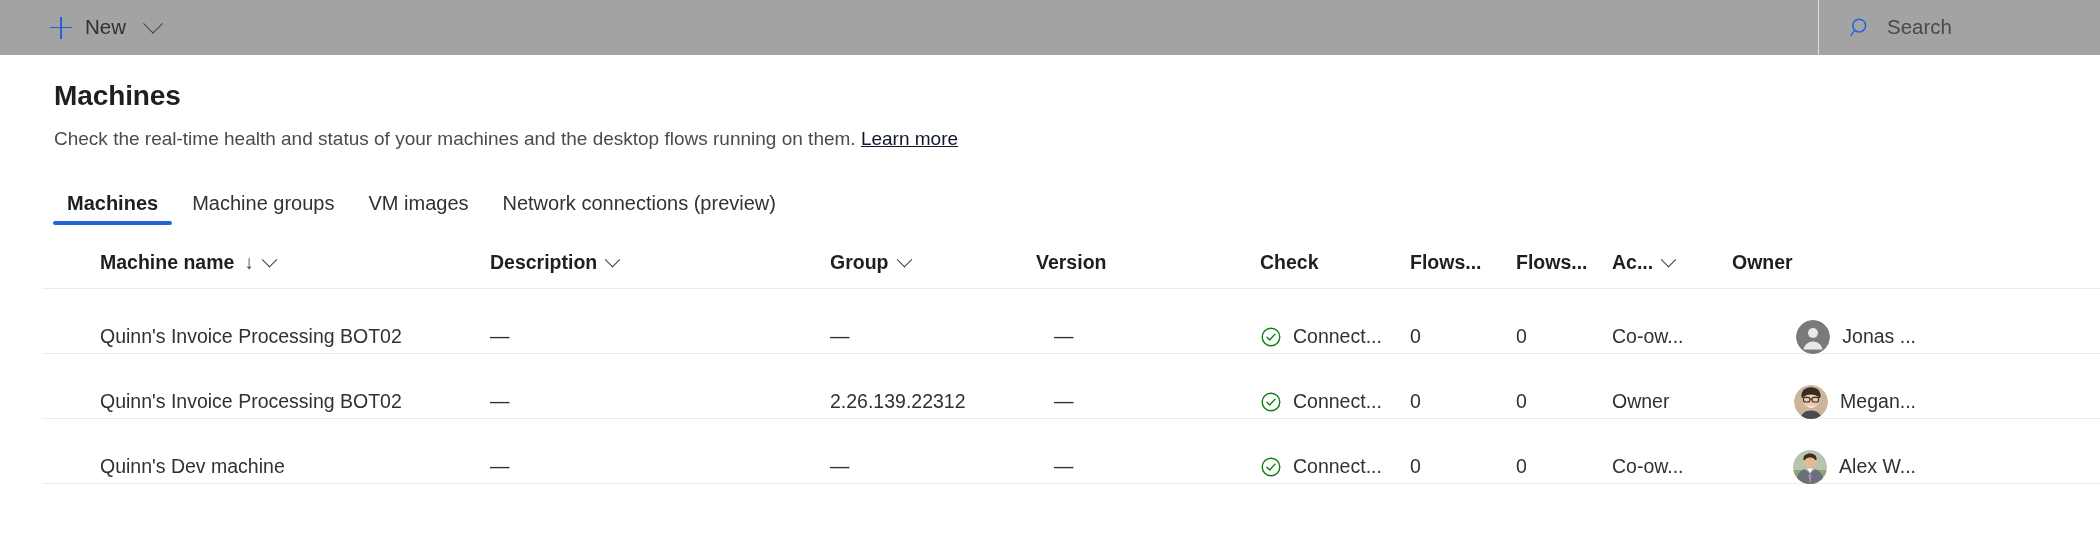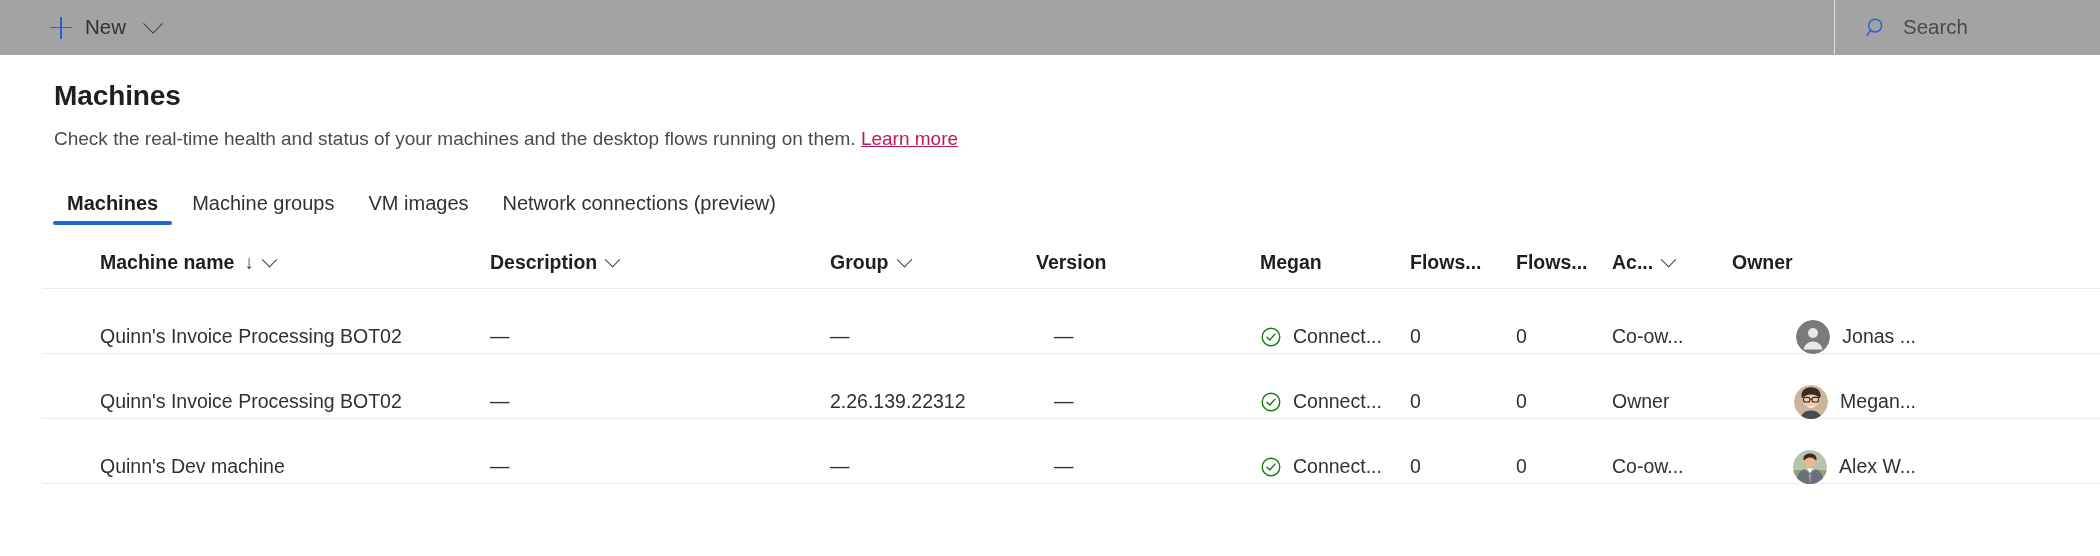--- a/index.html
+++ b/index.html
@@ -64,21 +64,21 @@
     height: 14px;
     border-right: 1.6px solid #484644;
     border-bottom: 1.6px solid #484644;
     transform: rotate(45deg) translate(-3px,-3px);
     flex: none;
   }
   .cmd-chev { margin-left: 14px; }
 
   .search-wrap {
     position: absolute;
-    right: 0;
+    right: 16px;
     top: 0;
     height: 100%;
     width: 266px;
     display: flex;
     align-items: center;
     padding-left: 30px;
     border-left: 1px solid #e3e1df;
     cursor: text;
   }
   .search-icon { width: 24px; height: 24px; flex: none; margin-right: 14px; }
@@ -100,21 +100,21 @@
     letter-spacing: -0.1px;
   }
   .page-sub {
     margin-top: 16px;
     font-size: 19px;
     color: #4d4b49;
     line-height: 1.2;
     white-space: nowrap;
   }
   .learn-more {
-    color: #be185d;
+    color: #0f172a;
     text-decoration: underline;
     cursor: pointer;
   }
 
   
   .tabs {
     display: flex;
     align-items: flex-end;
     gap: 0;
     padding-left: 50px;
@@ -258,21 +258,21 @@
       <span class="hchev"></span>
     </div>
     <div class="cell c-group">
       <span>Group</span>
       <span class="hchev"></span>
     </div>
     <div class="cell c-ver">
       <span>Version</span>
     </div>
     <div class="cell c-status">
-      <span>Megan</span>
+      <span>Check</span>
     </div>
     <div class="cell c-flows1">
       <span>Flows...</span>
     </div>
     <div class="cell c-flows2">
       <span>Flows...</span>
     </div>
     <div class="cell c-access">
       <span>Ac...</span>
       <span class="hchev"></span>

